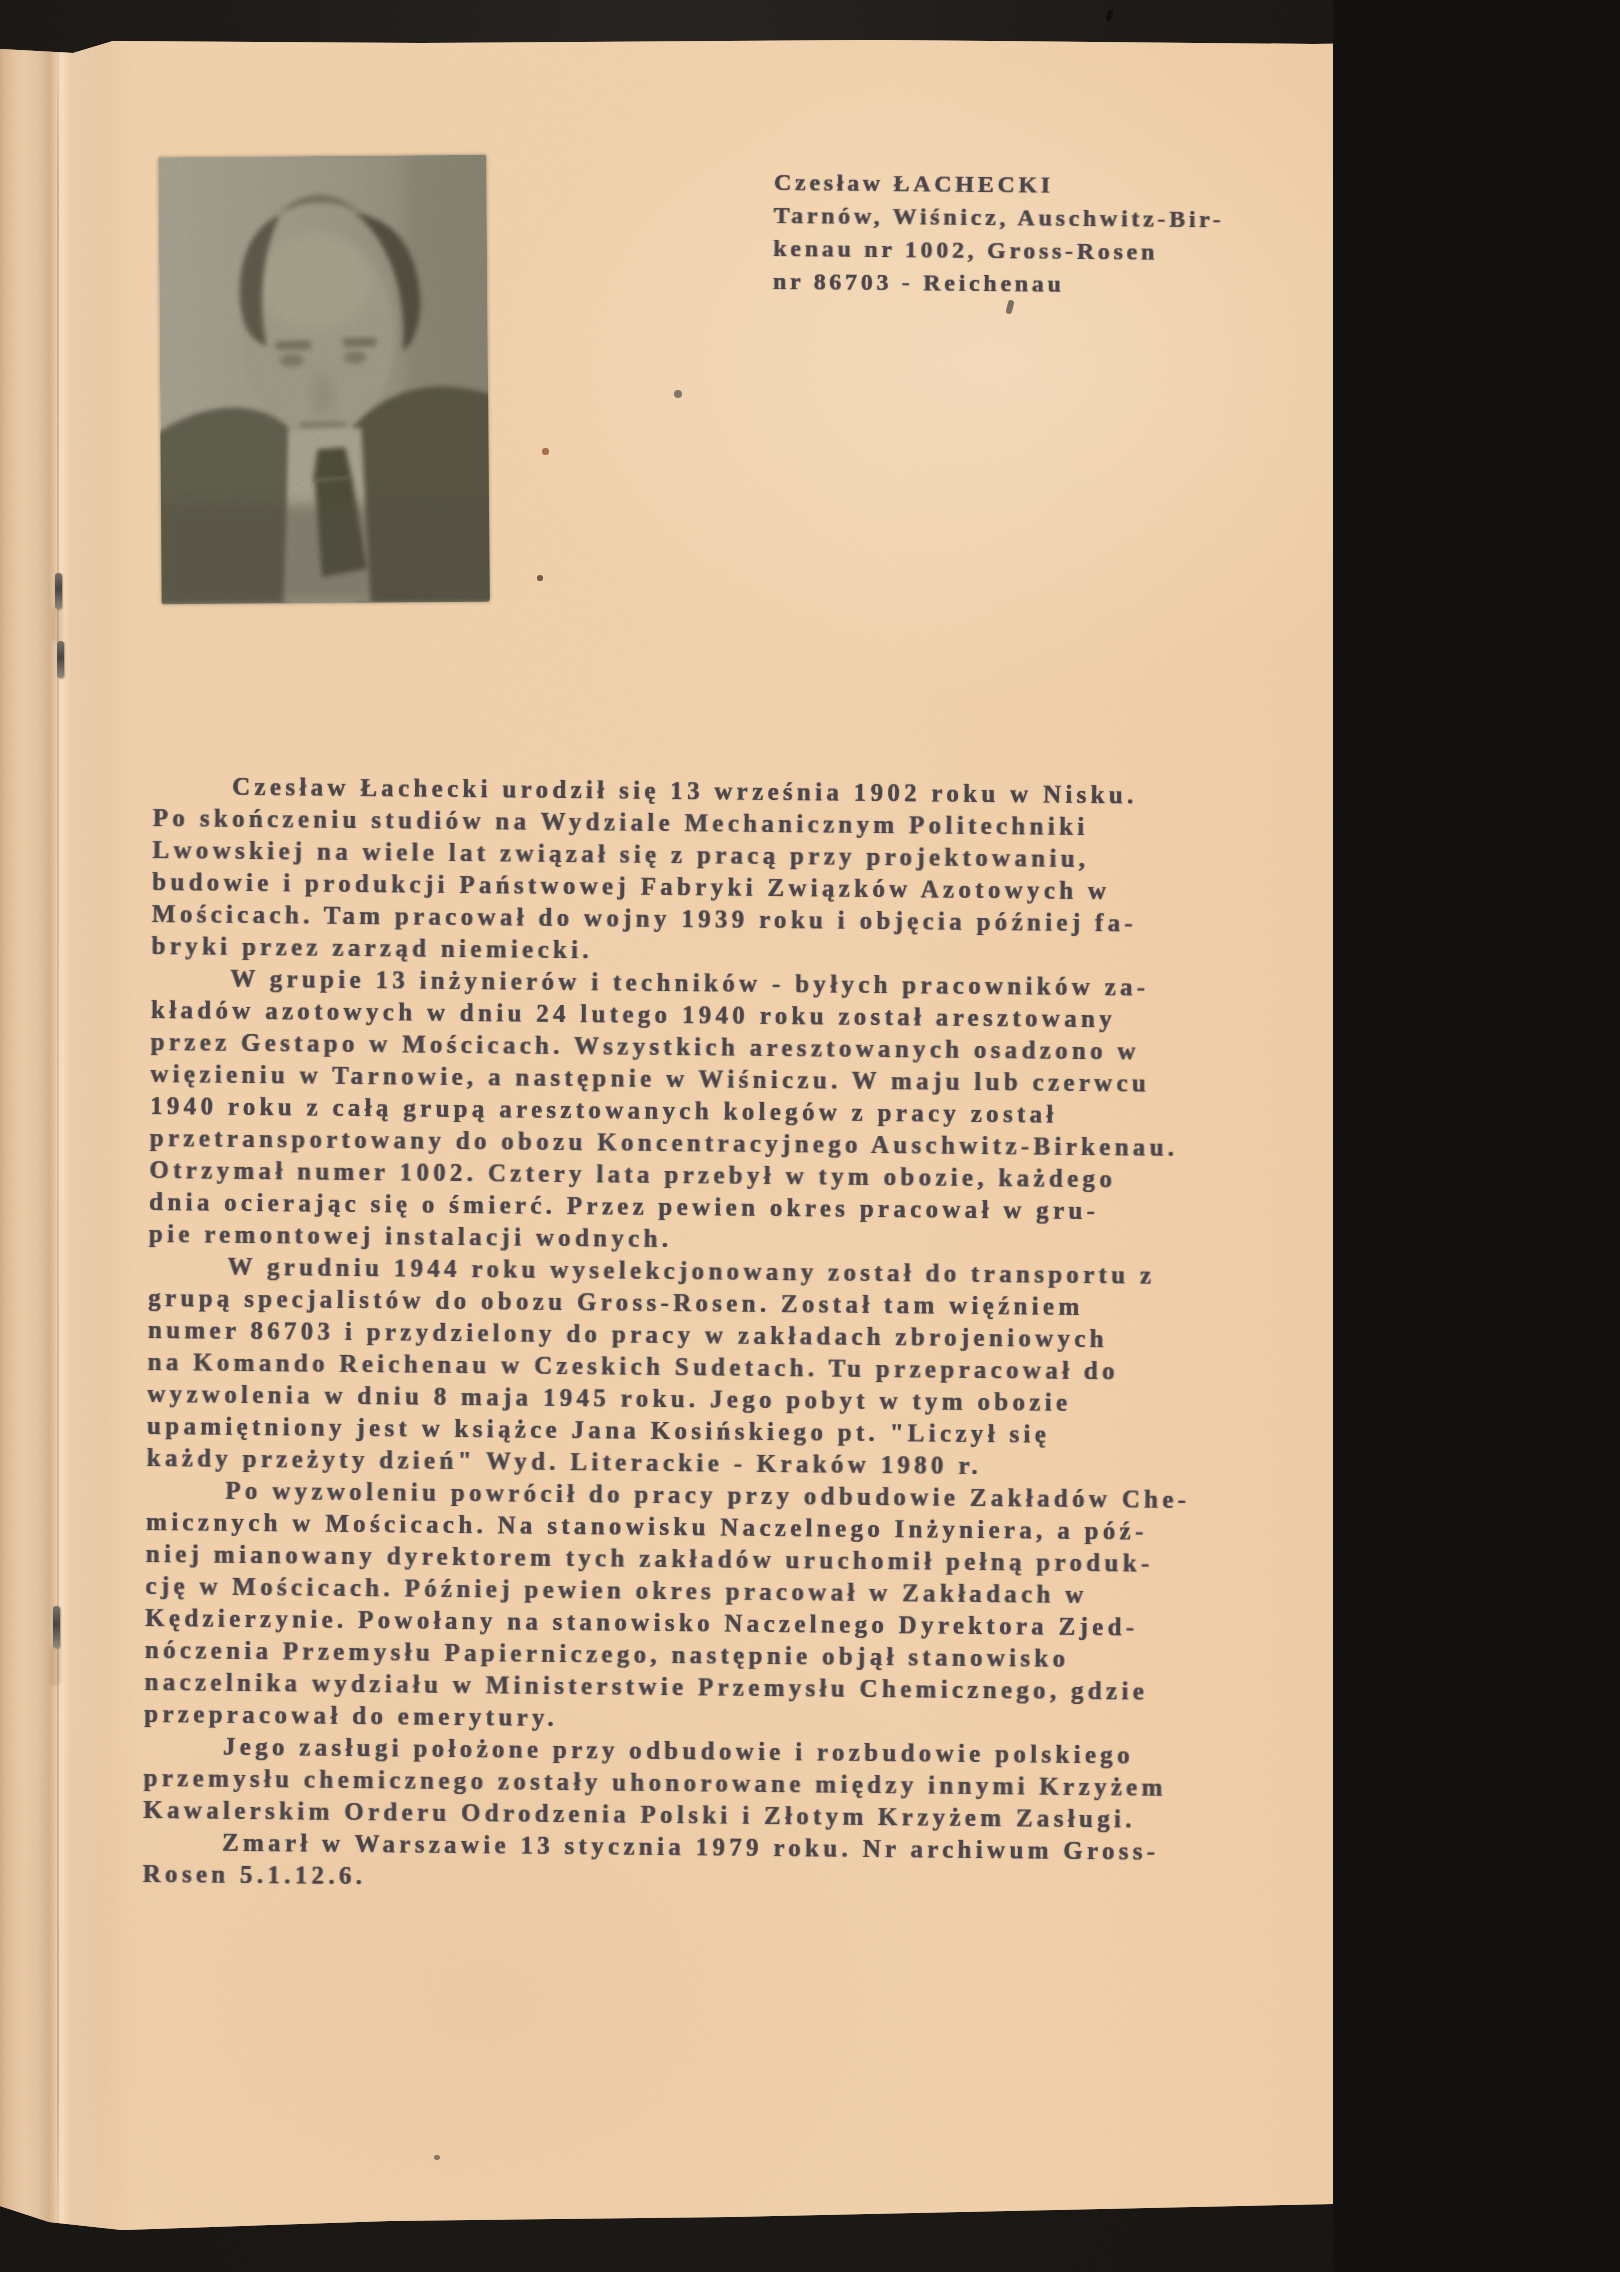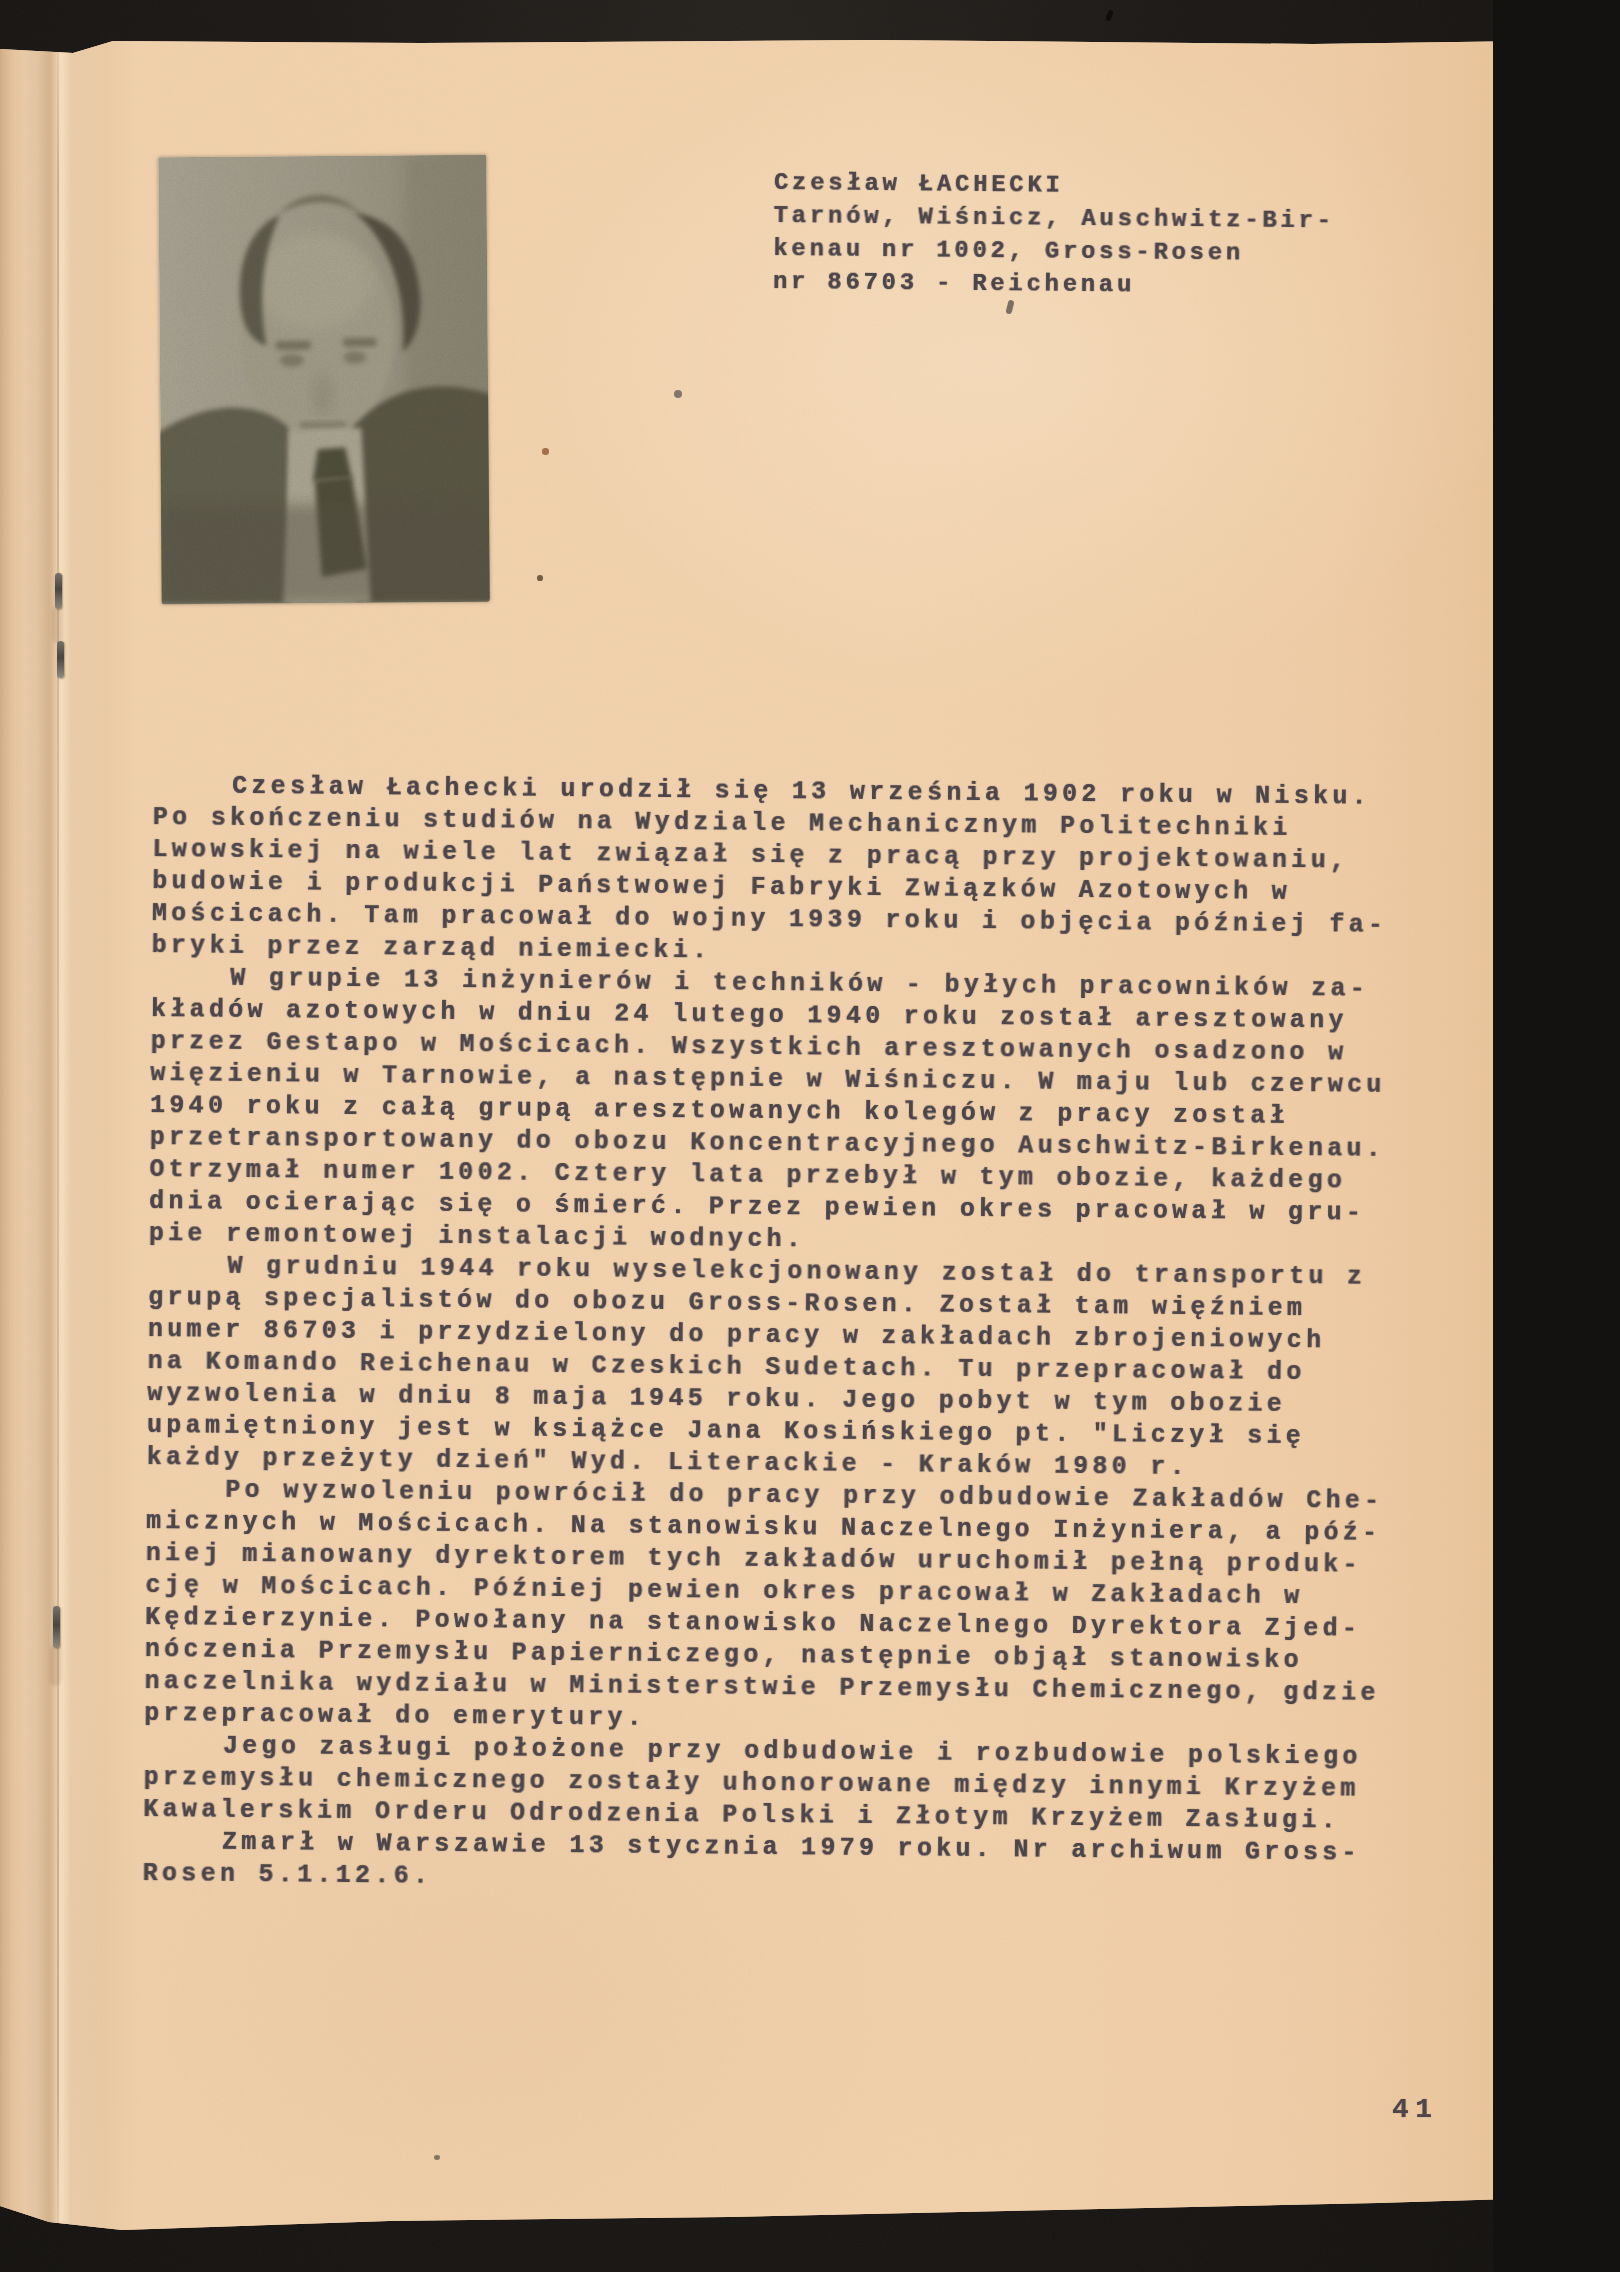--- a/index.html
+++ b/index.html
@@ -1,20 +1,20 @@
 <!DOCTYPE html>
 <html style="font-size:13px"><head>
 <meta charset="utf-8">
 <style>
   html,body{margin:0;padding:0;background:#141210;}
   .canvas{
-    position:relative;width:1493px;height:2273px;overflow:hidden;
+    position:relative;width:1333px;height:2273px;overflow:hidden;
     background:
       radial-gradient(ellipse at 50% 10%, #262320 0%, #1b1816 45%, #151311 100%);
-    font-family:Liberation Mono, monospace;
+    font-family:Liberation Serif, serif;
   }
   
   .edge-stack{
     position:absolute;left:1553px;top:57px;width:26px;height:2149px;
     background:linear-gradient(to right,#c9b38c 0%,#8a7a5e 28%,#bda781 45%,#60553f 62%,#473e30 80%,#221f1a 100%);
     border-radius:0 8px 9.7px 0;
   }
   .edge-stack-top{
     position:absolute;left:1465px;top:45px;width:113px;height:21px;
     background:linear-gradient(to bottom,#1d1a17 0%,#6b5d45 40%,#b7a27c 65%,#e3c89e 100%);

